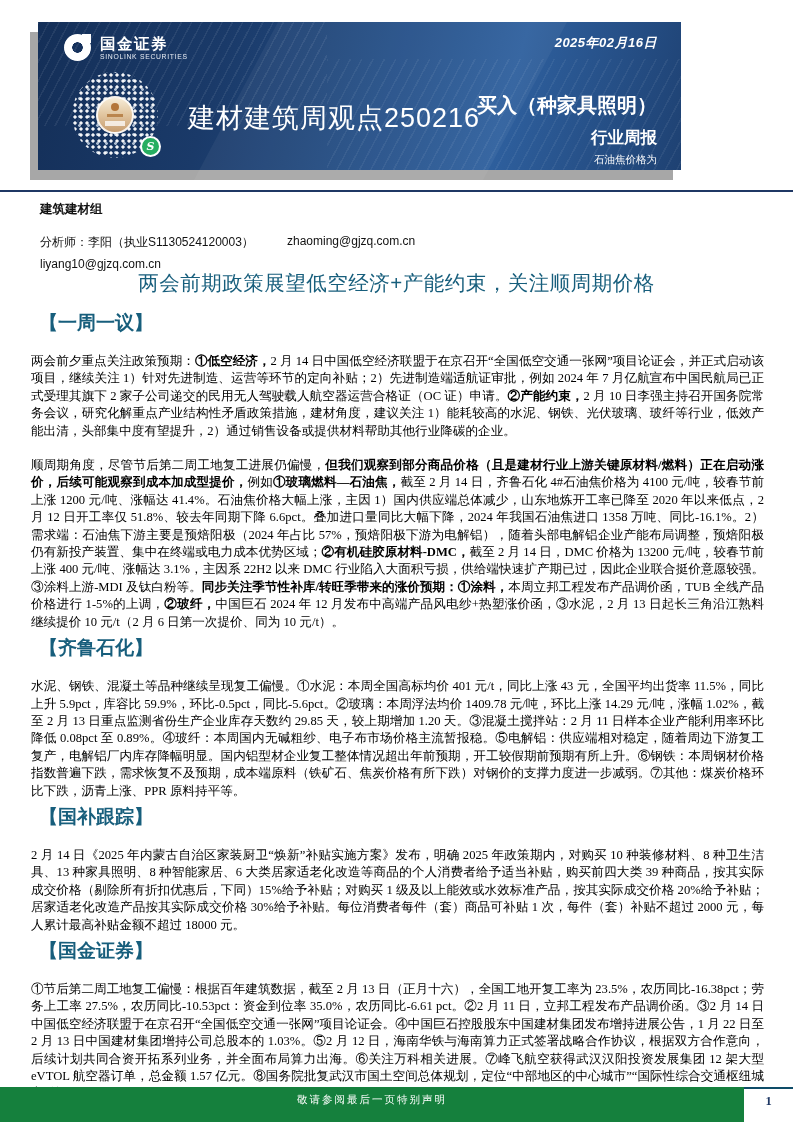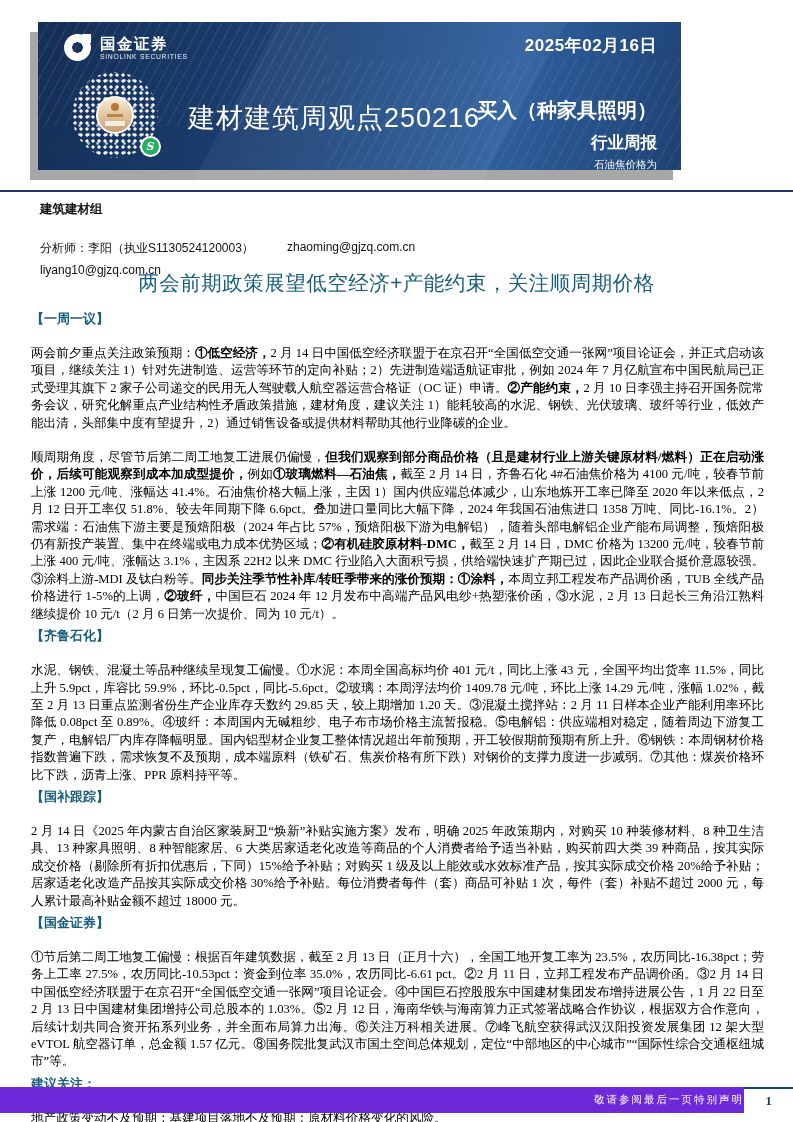--- a/index.html
+++ b/index.html
@@ -37,47 +37,47 @@
   .qr-bar1{position:absolute;left:9px;top:16px;width:16px;height:3px;background:rgba(176,118,58,.8);}
   .qr-bar2{position:absolute;left:7px;top:23px;width:20px;height:5px;background:rgba(255,255,255,.75);}
   .qr-wechat{position:absolute;right:-3px;bottom:1px;width:21px;height:21px;border-radius:50%;
     background:#27ae60;border:2px solid #fff;box-sizing:border-box;color:#fff;font-size:11px;
     font-weight:bold;text-align:center;line-height:17px;font-family:"DejaVu Serif",serif;font-style:italic;}
 
   .banner-title{position:absolute;left:150px;top:60px;width:430px;text-align:left;
     color:#fff;font-size:27px;font-weight:normal;letter-spacing:1px;z-index:3;}
 
   .banner-right{position:absolute;right:24px;top:12px;text-align:right;color:#fff;z-index:3;}
-  .b-date{font-size:17px;font-weight:bold;letter-spacing:.5px;}
+  .b-date{font-size:13px;font-weight:bold;letter-spacing:.5px;font-style:italic;}
   .b-rating{margin-top:40px;font-size:20px;font-weight:bold;}
   .b-type{margin-top:8px;font-size:16.5px;font-weight:bold;}
   .b-label{margin-top:4px;font-size:10.5px;}
 
   .rule{position:absolute;left:0;top:190px;width:793px;height:2px;background:#1f3864;}
 
   
   .analysts{position:absolute;left:40px;top:201px;font-size:12px;color:#111;}
   .a-group{font-weight:bold;font-size:12.5px;}
-  .a-cols{display:flex;margin-top:22px;justify-content:flex-end;}
+  .a-cols{display:flex;margin-top:16px;justify-content:flex-end;}
   .a-col{width:247px;}
   .a-name{margin-bottom:6px;}
   .a-email{color:#111;}
 
   
   .doc-title{position:absolute;left:0;top:269px;width:100%;text-align:center;
     color:#175e7c;font-size:20.5px;font-weight:normal;letter-spacing:.5px;}
   .content{position:absolute;left:31px;top:306px;width:733px;}
-  .sec{font-size:13px;font-weight:bold;color:#175e7c;margin:4px 0 2px;font-family:"Liberation Sans",sans-serif;}
+  .sec{font-size:19px;font-weight:bold;color:#175e7c;margin:4px 8px 2px;font-family:"Liberation Sans",sans-serif;}
   .para{font-family:"Liberation Serif","DejaVu Serif",serif;font-size:12.6px;line-height:17.4px;
     text-align:justify;margin:17px 0 4px;color:#000;}
   .para .b{font-weight:bold;}
 
   
-  .footer-bar{position:absolute;left:0;top:1087px;width:744px;height:26px;background:#6d28d9;
-    color:#fff;text-align:right;line-height:26px;font-family:"Liberation Serif",serif;
+  .footer-bar{position:absolute;left:0;top:1087px;width:744px;height:36px;background:#15803d;
+    color:#fff;text-align:center;line-height:26px;font-family:"Liberation Serif",serif;
     font-size:10.5px;letter-spacing:2px;}
   .footer-page{position:absolute;left:744px;top:1087px;width:49px;height:24px;
     border-top:2px solid #0e4c68;text-align:center;font-weight:bold;color:#1f3864;
     font-size:12.5px;line-height:24px;font-family:"Liberation Serif",serif;}
 </style>
 </head>
 <body>
 
 <div class="page">
 

